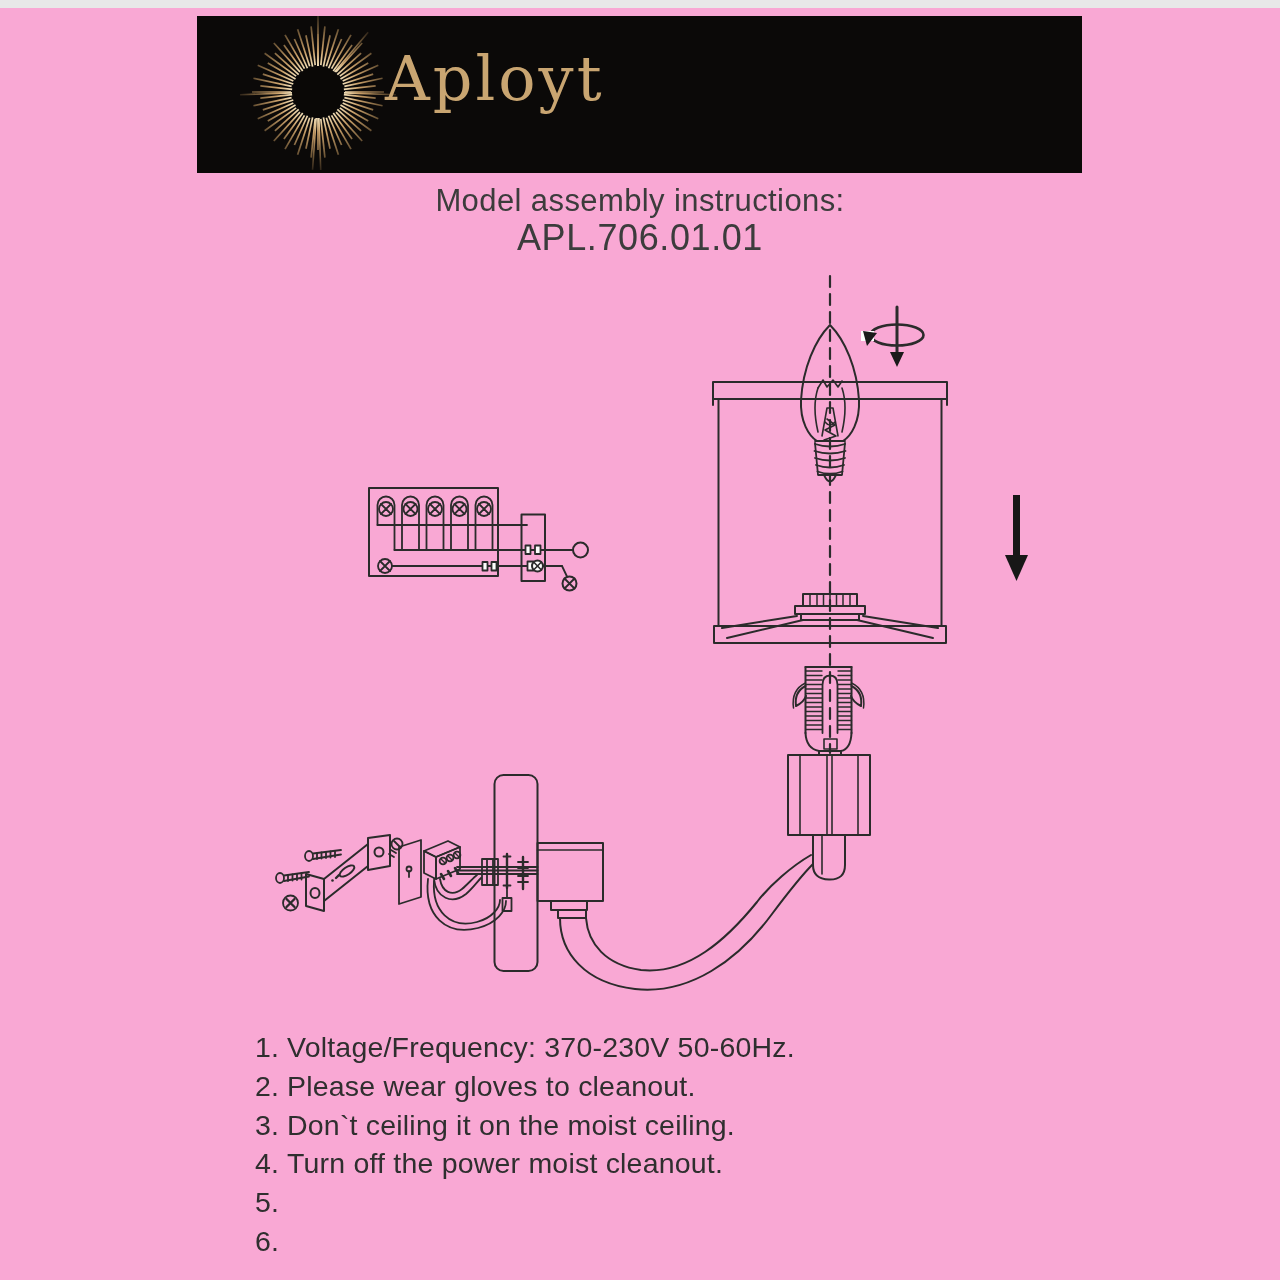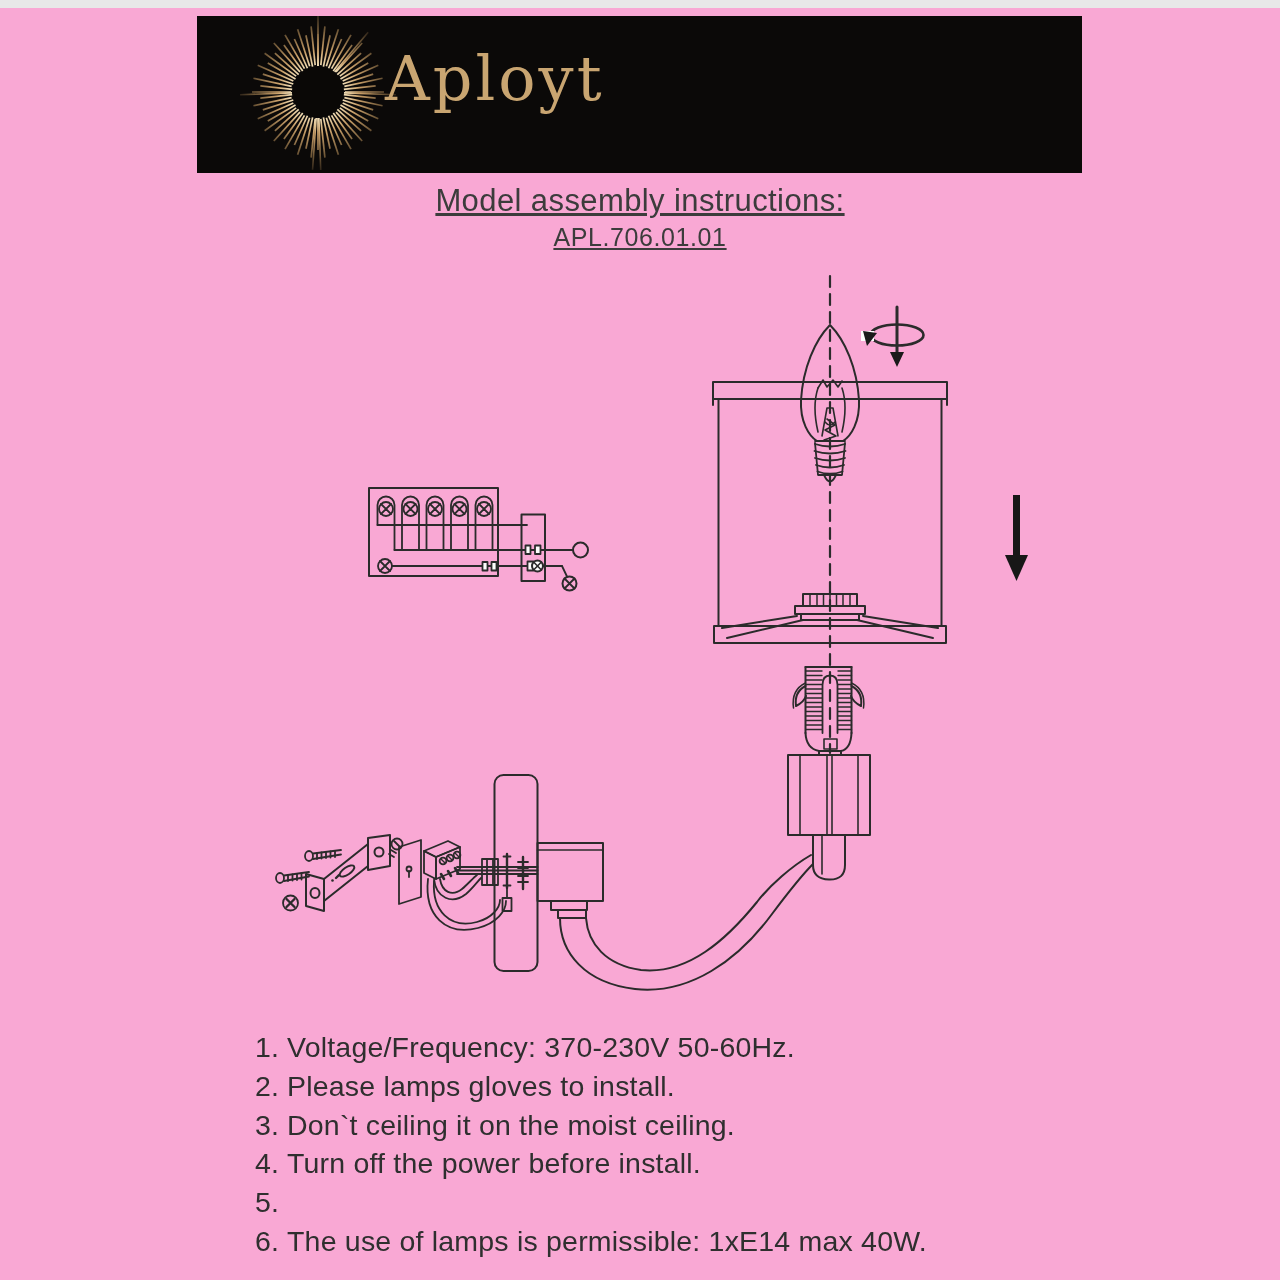--- a/index.html
+++ b/index.html
@@ -5,23 +5,23 @@
   html,body{margin:0;padding:0;background:#e8e8e8;}
   .page{position:relative;width:1280px;height:1280px;background:#f9a8d4;overflow:hidden;
         font-family:"Liberation Sans",sans-serif;margin:8px auto;}
   
   .banner{position:absolute;left:197px;top:8px;width:885px;height:157px;background:#0b0908;overflow:hidden;}
   .banner svg{position:absolute;left:0;top:0;}
   .brand{position:absolute;left:188px;top:26px;width:400px;
          font-family:"DejaVu Serif","Liberation Serif",serif;font-weight:400;
          font-size:62px;letter-spacing:3px;color:#c9a571;}
   
-  .title-block{position:absolute;left:0;top:174px;width:100%;text-align:center;color:#3c3c3c;text-decoration:underline;}
+  .title-block{position:absolute;left:0;top:174px;width:100%;text-align:center;color:#3c3c3c;}
   .title-line1{font-size:31px;letter-spacing:.4px;line-height:37px;font-weight:500;}
-  .title-line2{font-size:25px;letter-spacing:.6px;line-height:37px;font-weight:500;}
+  .title-line2{font-size:36px;letter-spacing:.6px;line-height:37px;font-weight:500;}
   
   .diagram{position:absolute;left:0;top:0;width:1280px;height:1280px;}
   
   .instructions{position:absolute;left:238px;top:1020px;width:860px;margin:0;padding:0;list-style:none;
                 color:#2f2f2f;font-size:28.5px;letter-spacing:.2px;}
   .instructions li{display:flex;line-height:38.8px;}
   .instructions .num{flex:0 0 49px;box-sizing:border-box;padding-left:17px;}
 </style>
 </head>
 <body>
@@ -318,32 +318,31 @@
     </g>
   </svg>
 
   <ol class="instructions">
     <li>
       <span class="num">1.</span>
       <span>Voltage/Frequency: 370-230V 50-60Hz.</span>
     </li>
     <li>
       <span class="num">2.</span>
-      <span>Please lamps gloves to install.</span>
+      <span>Please wear gloves to cleanout.</span>
     </li>
     <li>
       <span class="num">3.</span>
       <span>Don`t ceiling it on the moist ceiling.</span>
     </li>
     <li>
       <span class="num">4.</span>
-      <span>Turn off the power before install.</span>
+      <span>Turn off the power moist cleanout.</span>
     </li>
     <li>
       <span class="num">5.</span>
     </li>
     <li>
       <span class="num">6.</span>
-      <span>The use of lamps is permissible: 1xE14 max 40W.</span>
     </li>
   </ol>
 
 </div>
 
 </body></html>

